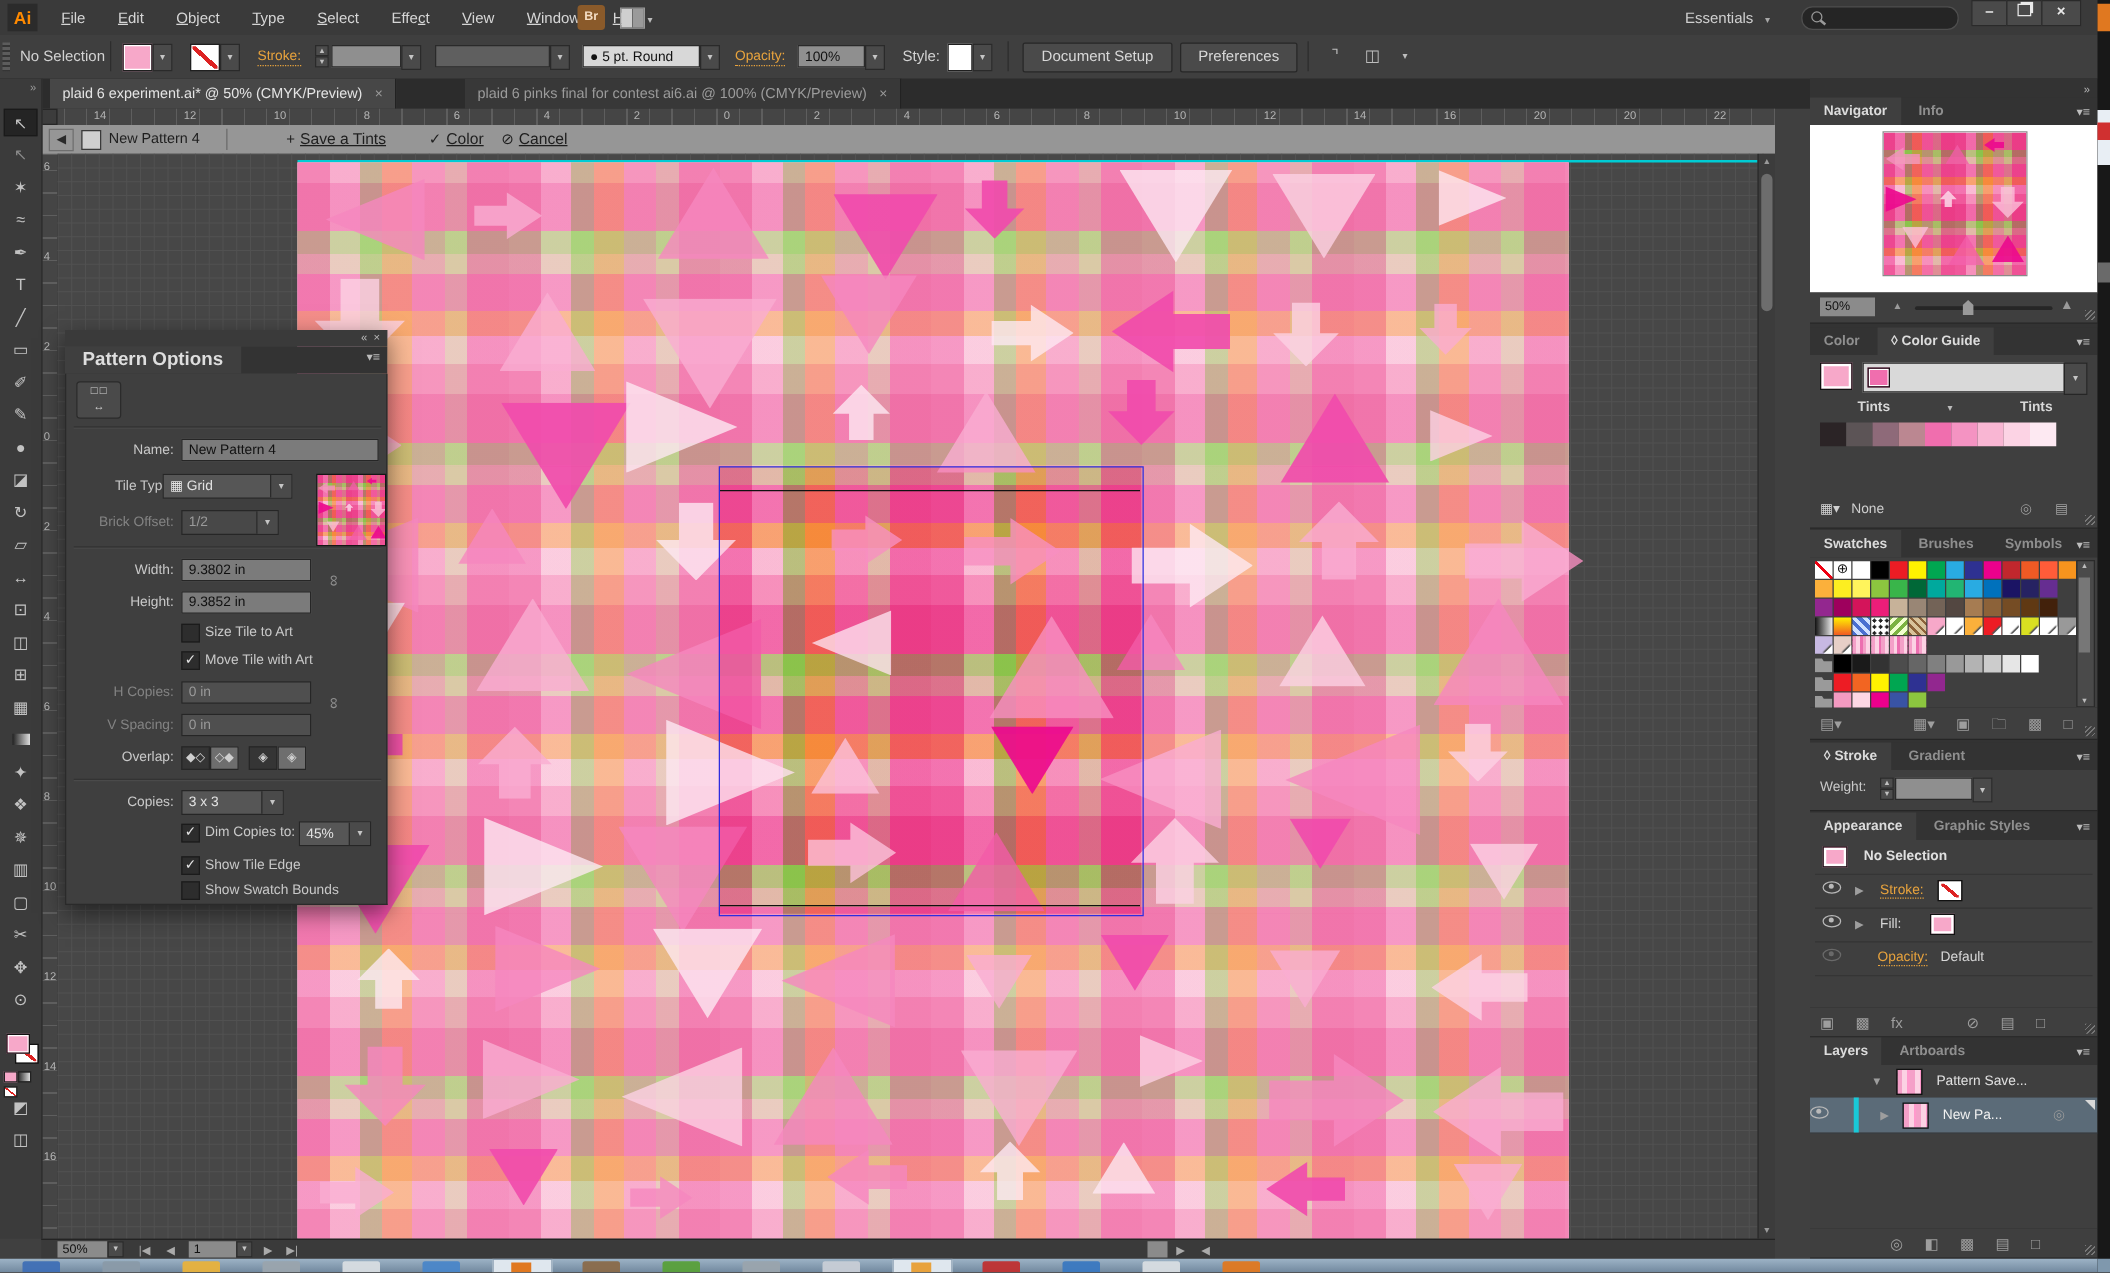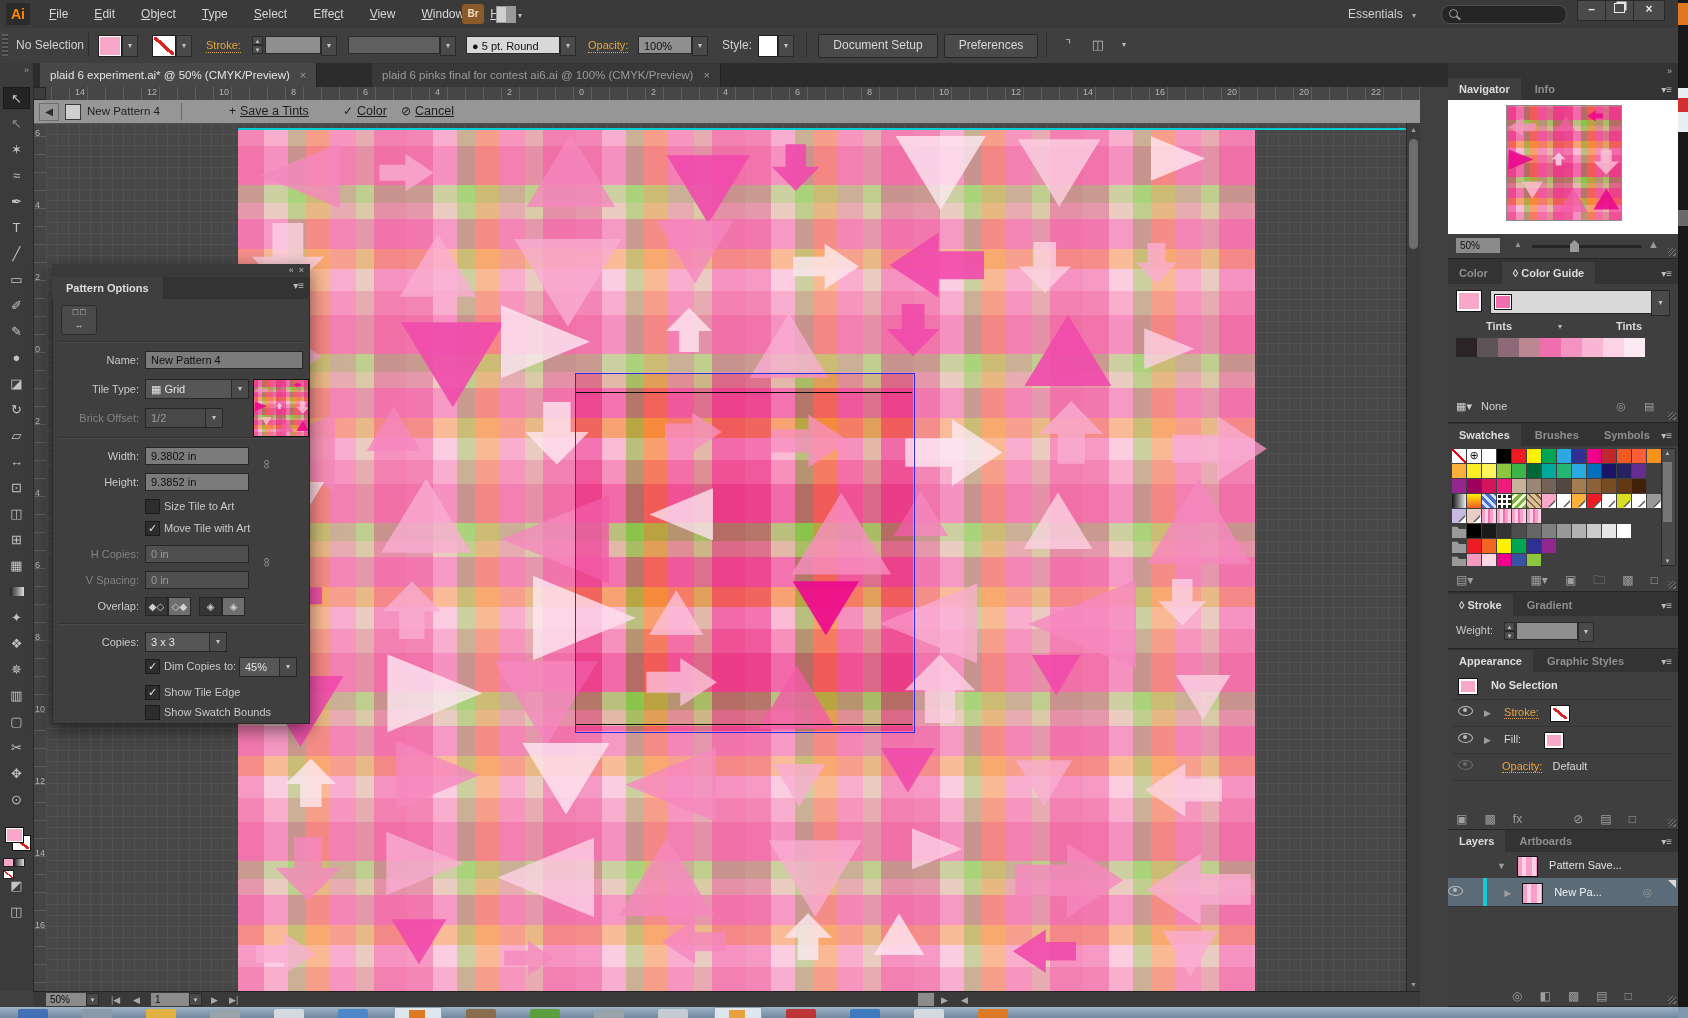--- a/index.html
+++ b/index.html
@@ -101,21 +101,21 @@
   #tile-edge{left:337px;top:243px;width:338px;height:358px;border:1px solid #2d2de0;}
   .bounds-line{left:338px;width:336px;height:0;border-top:1px solid #111;}
   #vscroll{left:1360px;top:0;width:14px;height:868px;background:#3c3c3c;border-left:1px solid #2a2a2a;}
   #vscroll .sb-btn{position:absolute;left:0;width:13px;height:13px;color:#9a9a9a;font-size:7px;text-align:center;line-height:13px;}
   #vscroll .thumb{position:absolute;left:2px;top:16px;width:9px;height:110px;background:#6d6d6d;border-radius:5px;}
   
   #popanel{left:52px;top:264px;width:258px;box-shadow:0 6px 18px rgba(0,0,0,.5);z-index:5;}
   #po-collapse{height:13px;background:#3a3a3a;text-align:right;color:#bdbdbd;font-size:9px;line-height:13px;padding-right:6px;}
   #po-tabs{height:22px;background:#333;}
   #po-tab{display:inline-block;height:22px;background:#3f3f3f;color:#dedede;font-weight:bold;
-    font-size:11px;line-height:22px;padding:0 14px;}
+    font-size:15px;line-height:22px;padding:0 14px;}
   #po-menu{position:absolute;right:6px;top:16px;color:#bdbdbd;font-size:10px;}
   #po-body{position:relative;height:424px;background:#3f3f3f;border:1px solid #2a2a2a;border-top:none;}
   .po-toolbtn{position:absolute;left:8px;top:6px;width:34px;height:28px;background:#4a4a4a;
     border:1px solid #2b2b2b;border-radius:3px;color:#cfcfcf;text-align:center;font-size:9px;line-height:13px;}
   .po-div{position:absolute;left:6px;width:246px;height:1px;background:#333;box-shadow:0 1px 0 #4a4a4a;}
   .po-label{position:absolute;width:82px;text-align:right;font-size:11px;color:#c9c9c9;line-height:18px;}
   .po-label.dim{color:#838383;}
   .po-input{position:absolute;height:18px;background:#7b7b7b;border:1px solid #262626;color:#101010;
     font-size:11px;line-height:17px;padding:0 5px;box-sizing:border-box;}
   .po-input.dim{background:#4f4f4f;color:#9a9a9a;}
@@ -457,21 +457,21 @@
       <div id="po-menu">▾≡</div>
     </div>
     <div id="po-body">
       <div class="po-toolbtn">□ □<br>↔</div>
       <div class="po-div" style="top:42px;"></div>
 
       <div class="po-label" style="left:4px;top:52px;">Name:</div>
       <div class="po-input" style="left:92px;top:52px;width:158px;">New Pattern 4</div>
 
       <div class="po-label" style="left:4px;top:81px;">Tile Type:</div>
-      <div class="po-dd" style="left:92px;top:80px;width:104px;">▦&nbsp;<span>Grid</span><span class="dda">▾</span></div>
+      <div class="po-dd" style="left:77px;top:80px;width:104px;">▦&nbsp;<span>Grid</span><span class="dda">▾</span></div>
       <div class="po-preview">
           <div class="mini-plaid plaid" style="transform:scale(0.165);" id="po-mini">
             <div class="arrow" style="left: 5.40757px; top: 29.7709px; width: 80.8736px; height: 66.3163px; background: rgb(247, 143, 192); opacity: 0.8; clip-path: polygon(100% 32%, 52% 32%, 52% 8%, 0px 50%, 52% 92%, 52% 68%, 100% 68%);"></div>
             <div class="arrow" style="left: 147.213px; top: 29.3621px; width: 55.9675px; height: 45.8933px; background: rgb(242, 91, 168); opacity: 0.8; clip-path: polygon(50% 0px, 100% 100%, 0px 100%);"></div>
             <div class="arrow" style="left: 238.826px; top: 9.97558px; width: 47.9943px; height: 39.3553px; background: rgb(236, 10, 142); opacity: 0.92; clip-path: polygon(100% 32%, 52% 32%, 52% 8%, 0px 50%, 52% 92%, 52% 68%, 100% 68%);"></div>
             <div class="arrow" style="left: 3.97992px; top: 128.411px; width: 74.3706px; height: 60.9839px; background: rgb(236, 10, 142); opacity: 0.92; clip-path: polygon(0px 0px, 100% 50%, 0px 100%);"></div>
             <div class="arrow" style="left: 129.608px; top: 138.269px; width: 48.0131px; height: 39.3707px; background: rgb(253, 224, 237); opacity: 0.8; clip-path: polygon(32% 100%, 68% 100%, 68% 52%, 92% 52%, 50% 0px, 8% 52%, 32% 52%);"></div>
             <div class="arrow" style="left: 249.843px; top: 129.149px; width: 90.8385px; height: 74.4875px; background: rgb(251, 193, 218); opacity: 0.8; clip-path: polygon(32% 0px, 68% 0px, 68% 48%, 92% 48%, 50% 100%, 8% 48%, 32% 48%);"></div>
             <div class="arrow" style="left: 43.6189px; top: 224.252px; width: 63.5134px; height: 52.081px; background: rgb(251, 193, 218); opacity: 0.8; clip-path: polygon(0px 0px, 100% 0px, 50% 100%);"></div>
             <div class="arrow" style="left: 153.069px; top: 244.376px; width: 87.9545px; height: 72.1227px; background: rgb(242, 91, 168); opacity: 0.8; clip-path: polygon(50% 0px, 100% 100%, 0px 100%);"></div>

